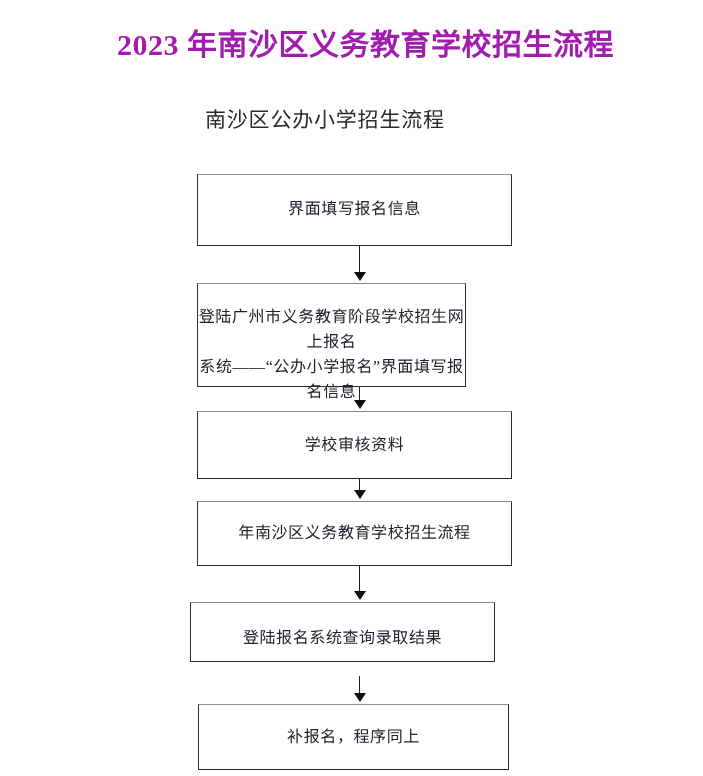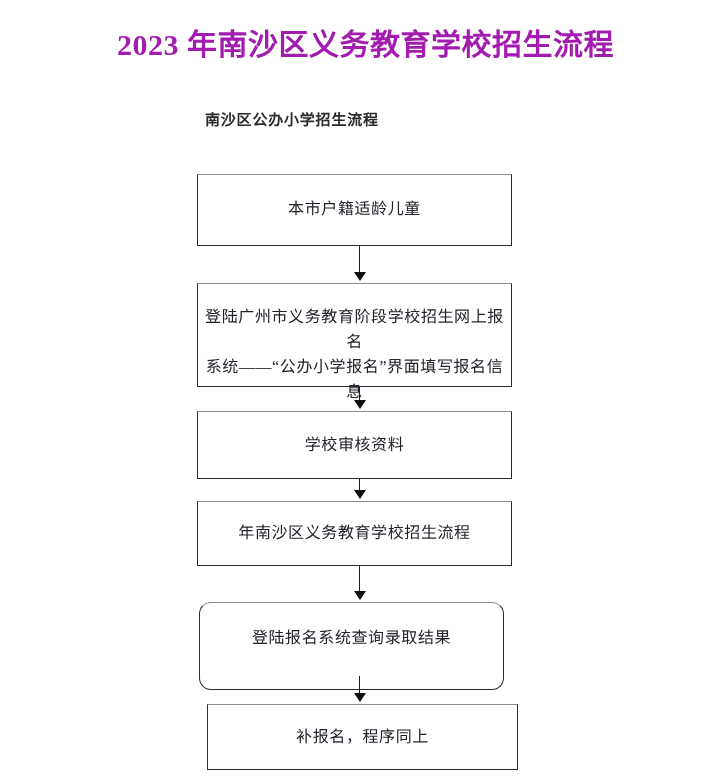--- a/index.html
+++ b/index.html
@@ -37,22 +37,22 @@
     letter-spacing: 0.5px;
     color: #a21caf;
     white-space: nowrap;
   }
 
   .doc-subtitle {
     position: absolute;
     left: 205px;
     top: 105px;
     font-family: "Liberation Serif", "DejaVu Serif", serif;
-    font-weight: 700;
-    font-size: 15px;
+    font-weight: 400;
+    font-size: 21px;
     line-height: 30px;
     letter-spacing: 0.8px;
     color: #2b2b2b;
     white-space: nowrap;
   }
 
   
   .flow-box {
     position: absolute;
     box-sizing: border-box;
@@ -72,33 +72,33 @@
     line-height: 25px;
     letter-spacing: 0.6px;
     color: #22242b;
     white-space: pre-line;
   }
 
   
   #box-1 { left: 197px; top: 174px; width: 315px; height: 72px; }
   #box-1 .flow-box-text { top: 21px; }
 
-  #box-2 { left: 197px; top: 283px; width: 315px; height: 104px; }
+  #box-2 { left: 197px; top: 283px; width: 269px; height: 104px; }
   #box-2 .flow-box-text { top: 20px; }
 
   #box-3 { left: 197px; top: 411px; width: 315px; height: 68px; }
   #box-3 .flow-box-text { top: 20px; text-align: center; }
 
   #box-4 { left: 197px; top: 501px; width: 315px; height: 65px; }
   #box-4 .flow-box-text { top: 18px; }
 
-  #box-5 { left: 199px; top: 602px; width: 305px; height: 88px; border-radius: 12px; }
+  #box-5 { left: 190px; top: 602px; width: 305px; height: 60px; }
   #box-5 .flow-box-text { top: 22px; }
 
-  #box-6 { left: 207px; top: 704px; width: 311px; height: 66px; }
+  #box-6 { left: 198px; top: 704px; width: 311px; height: 66px; }
   #box-6 .flow-box-text { top: 19px; }
 
   
   .connector {
     position: absolute;
     width: 16px;
     left: 352px;
   }
   .connector .shaft {
     position: absolute;
@@ -140,21 +140,21 @@
 </head>
 <body>
 
 <div class="page">
 
   <div class="doc-title">2023 年南沙区义务教育学校招生流程</div>
 
   <div class="doc-subtitle">南沙区公办小学招生流程</div>
 
   <div class="flow-box" id="box-1">
-    <div class="flow-box-text">本市户籍适龄儿童</div>
+    <div class="flow-box-text">界面填写报名信息</div>
   </div>
 
   <div class="connector" id="arrow-1">
     <div class="shaft"></div>
     <div class="head"></div>
   </div>
 
   <div class="flow-box" id="box-2">
     <div class="flow-box-text">登陆广州市义务教育阶段学校招生网上报名
 系统——“公办小学报名”界面填写报名信息</div>

